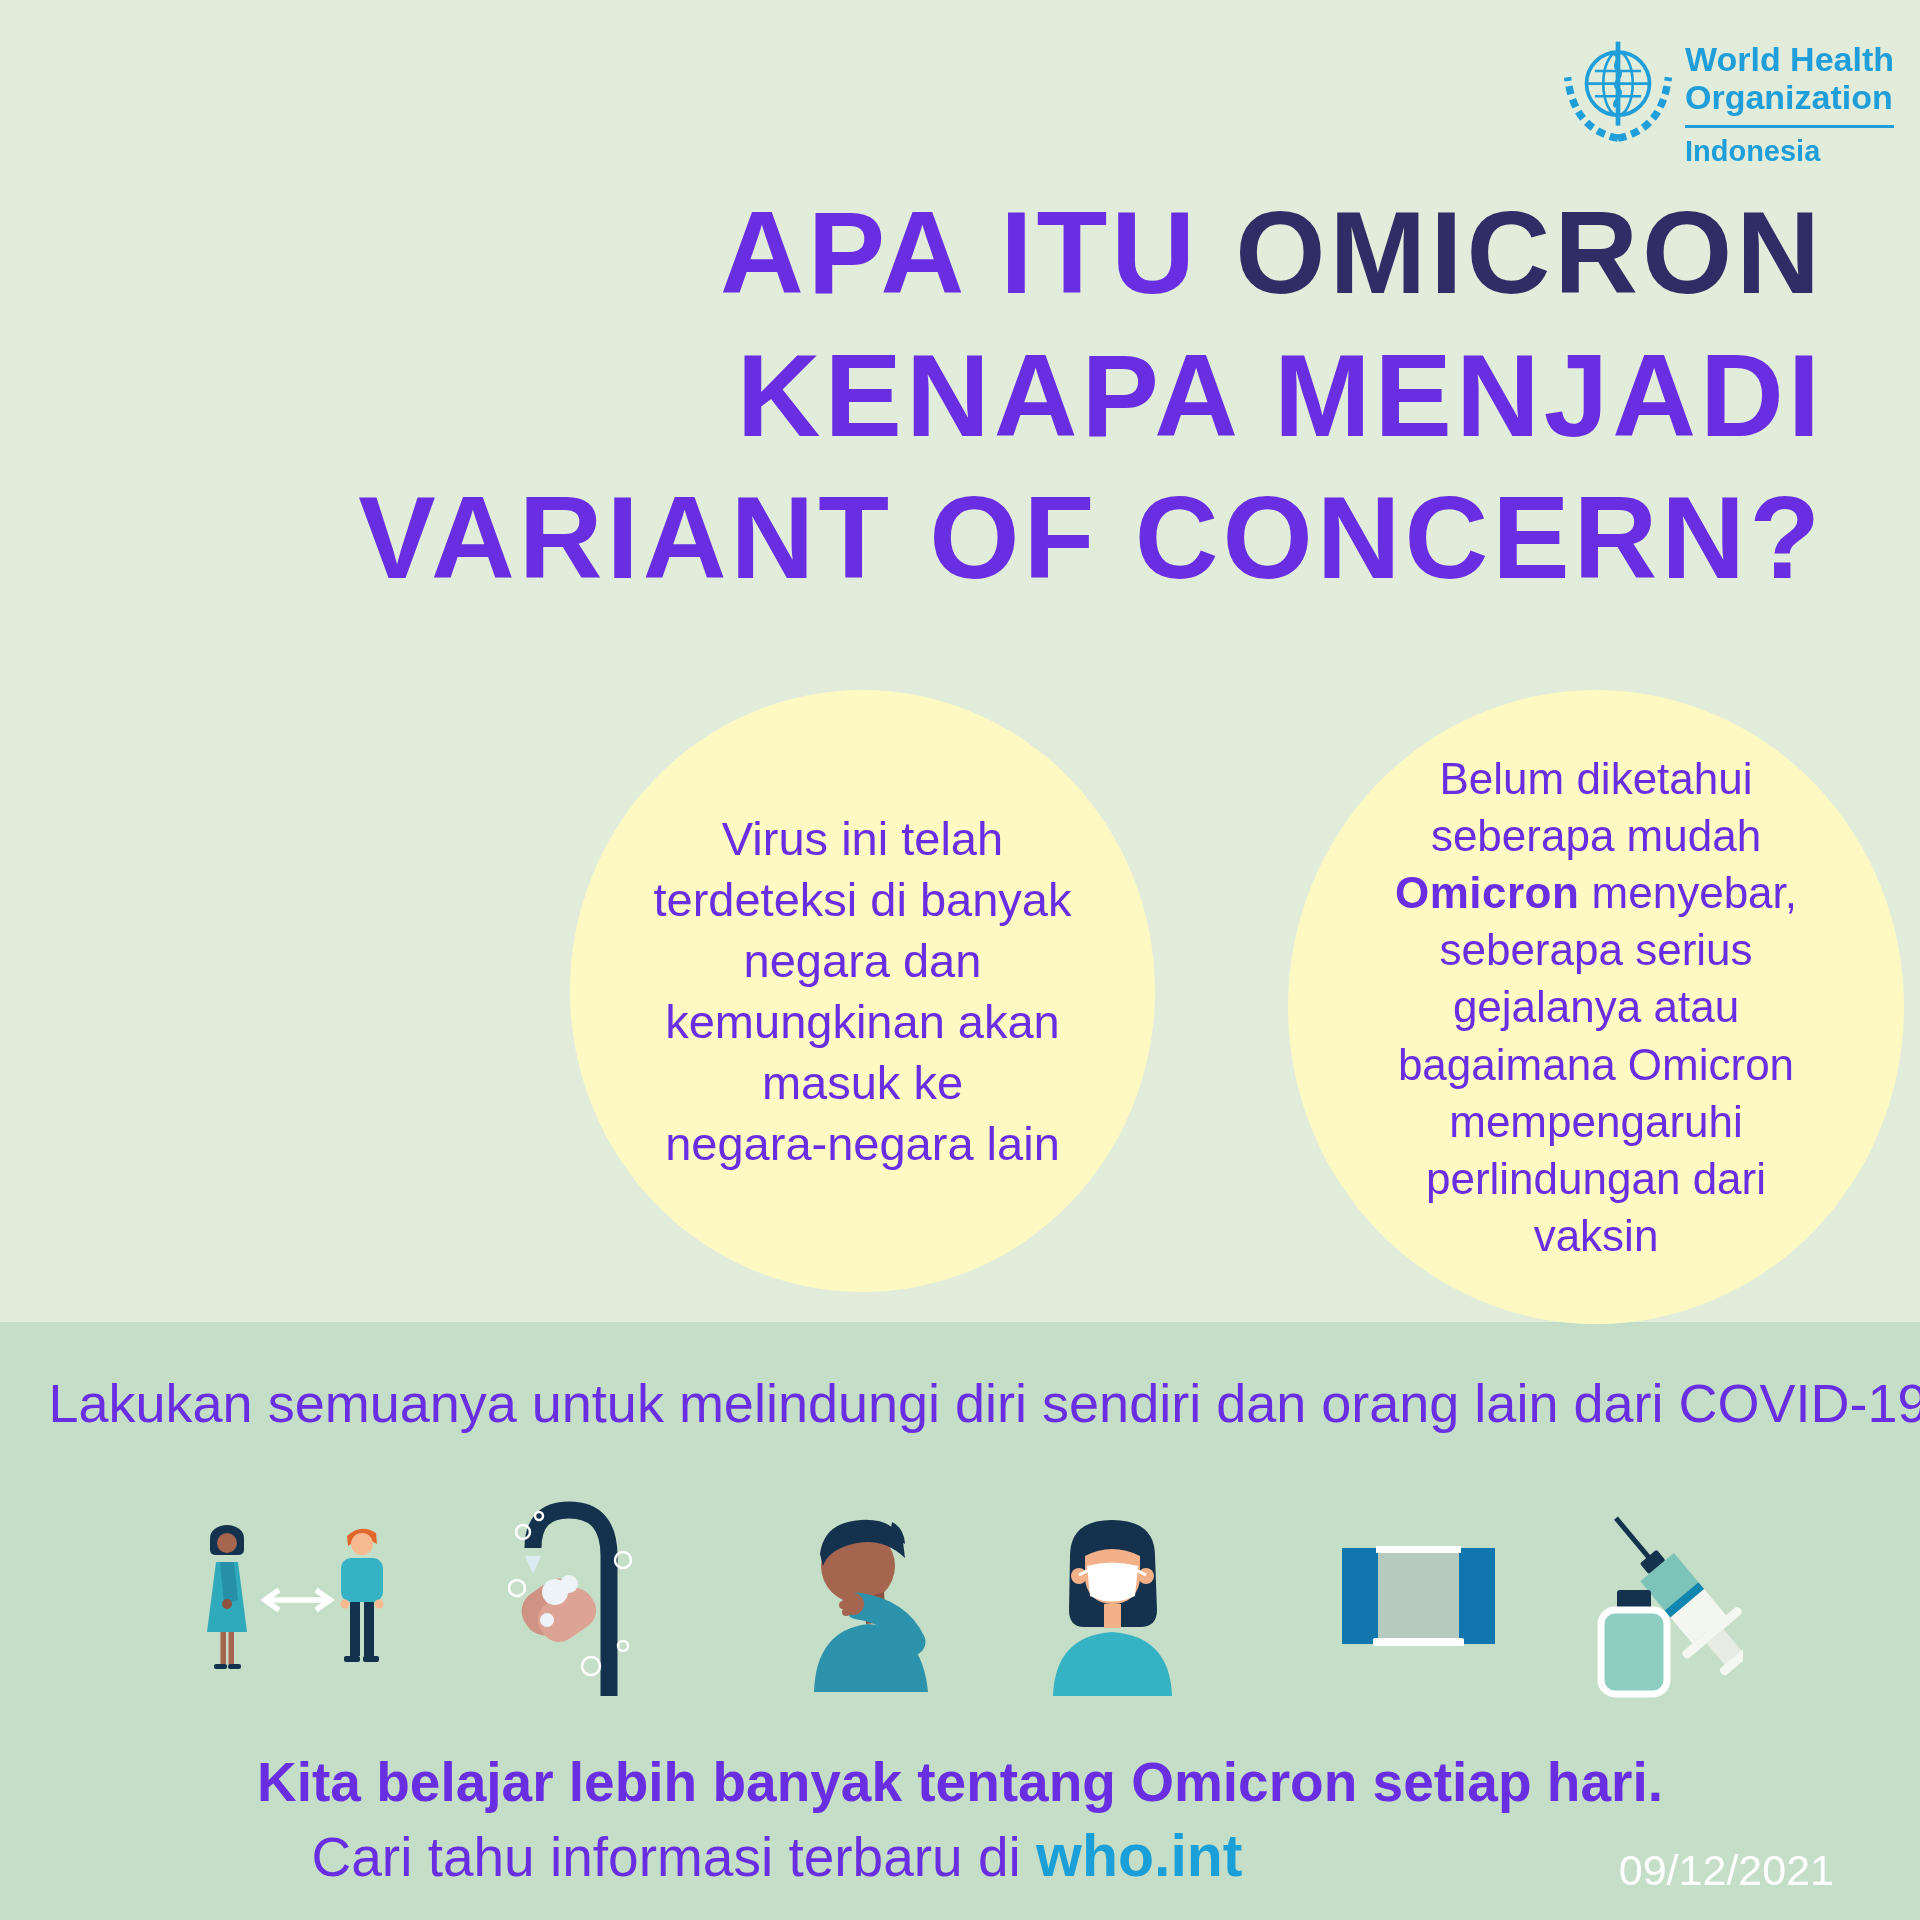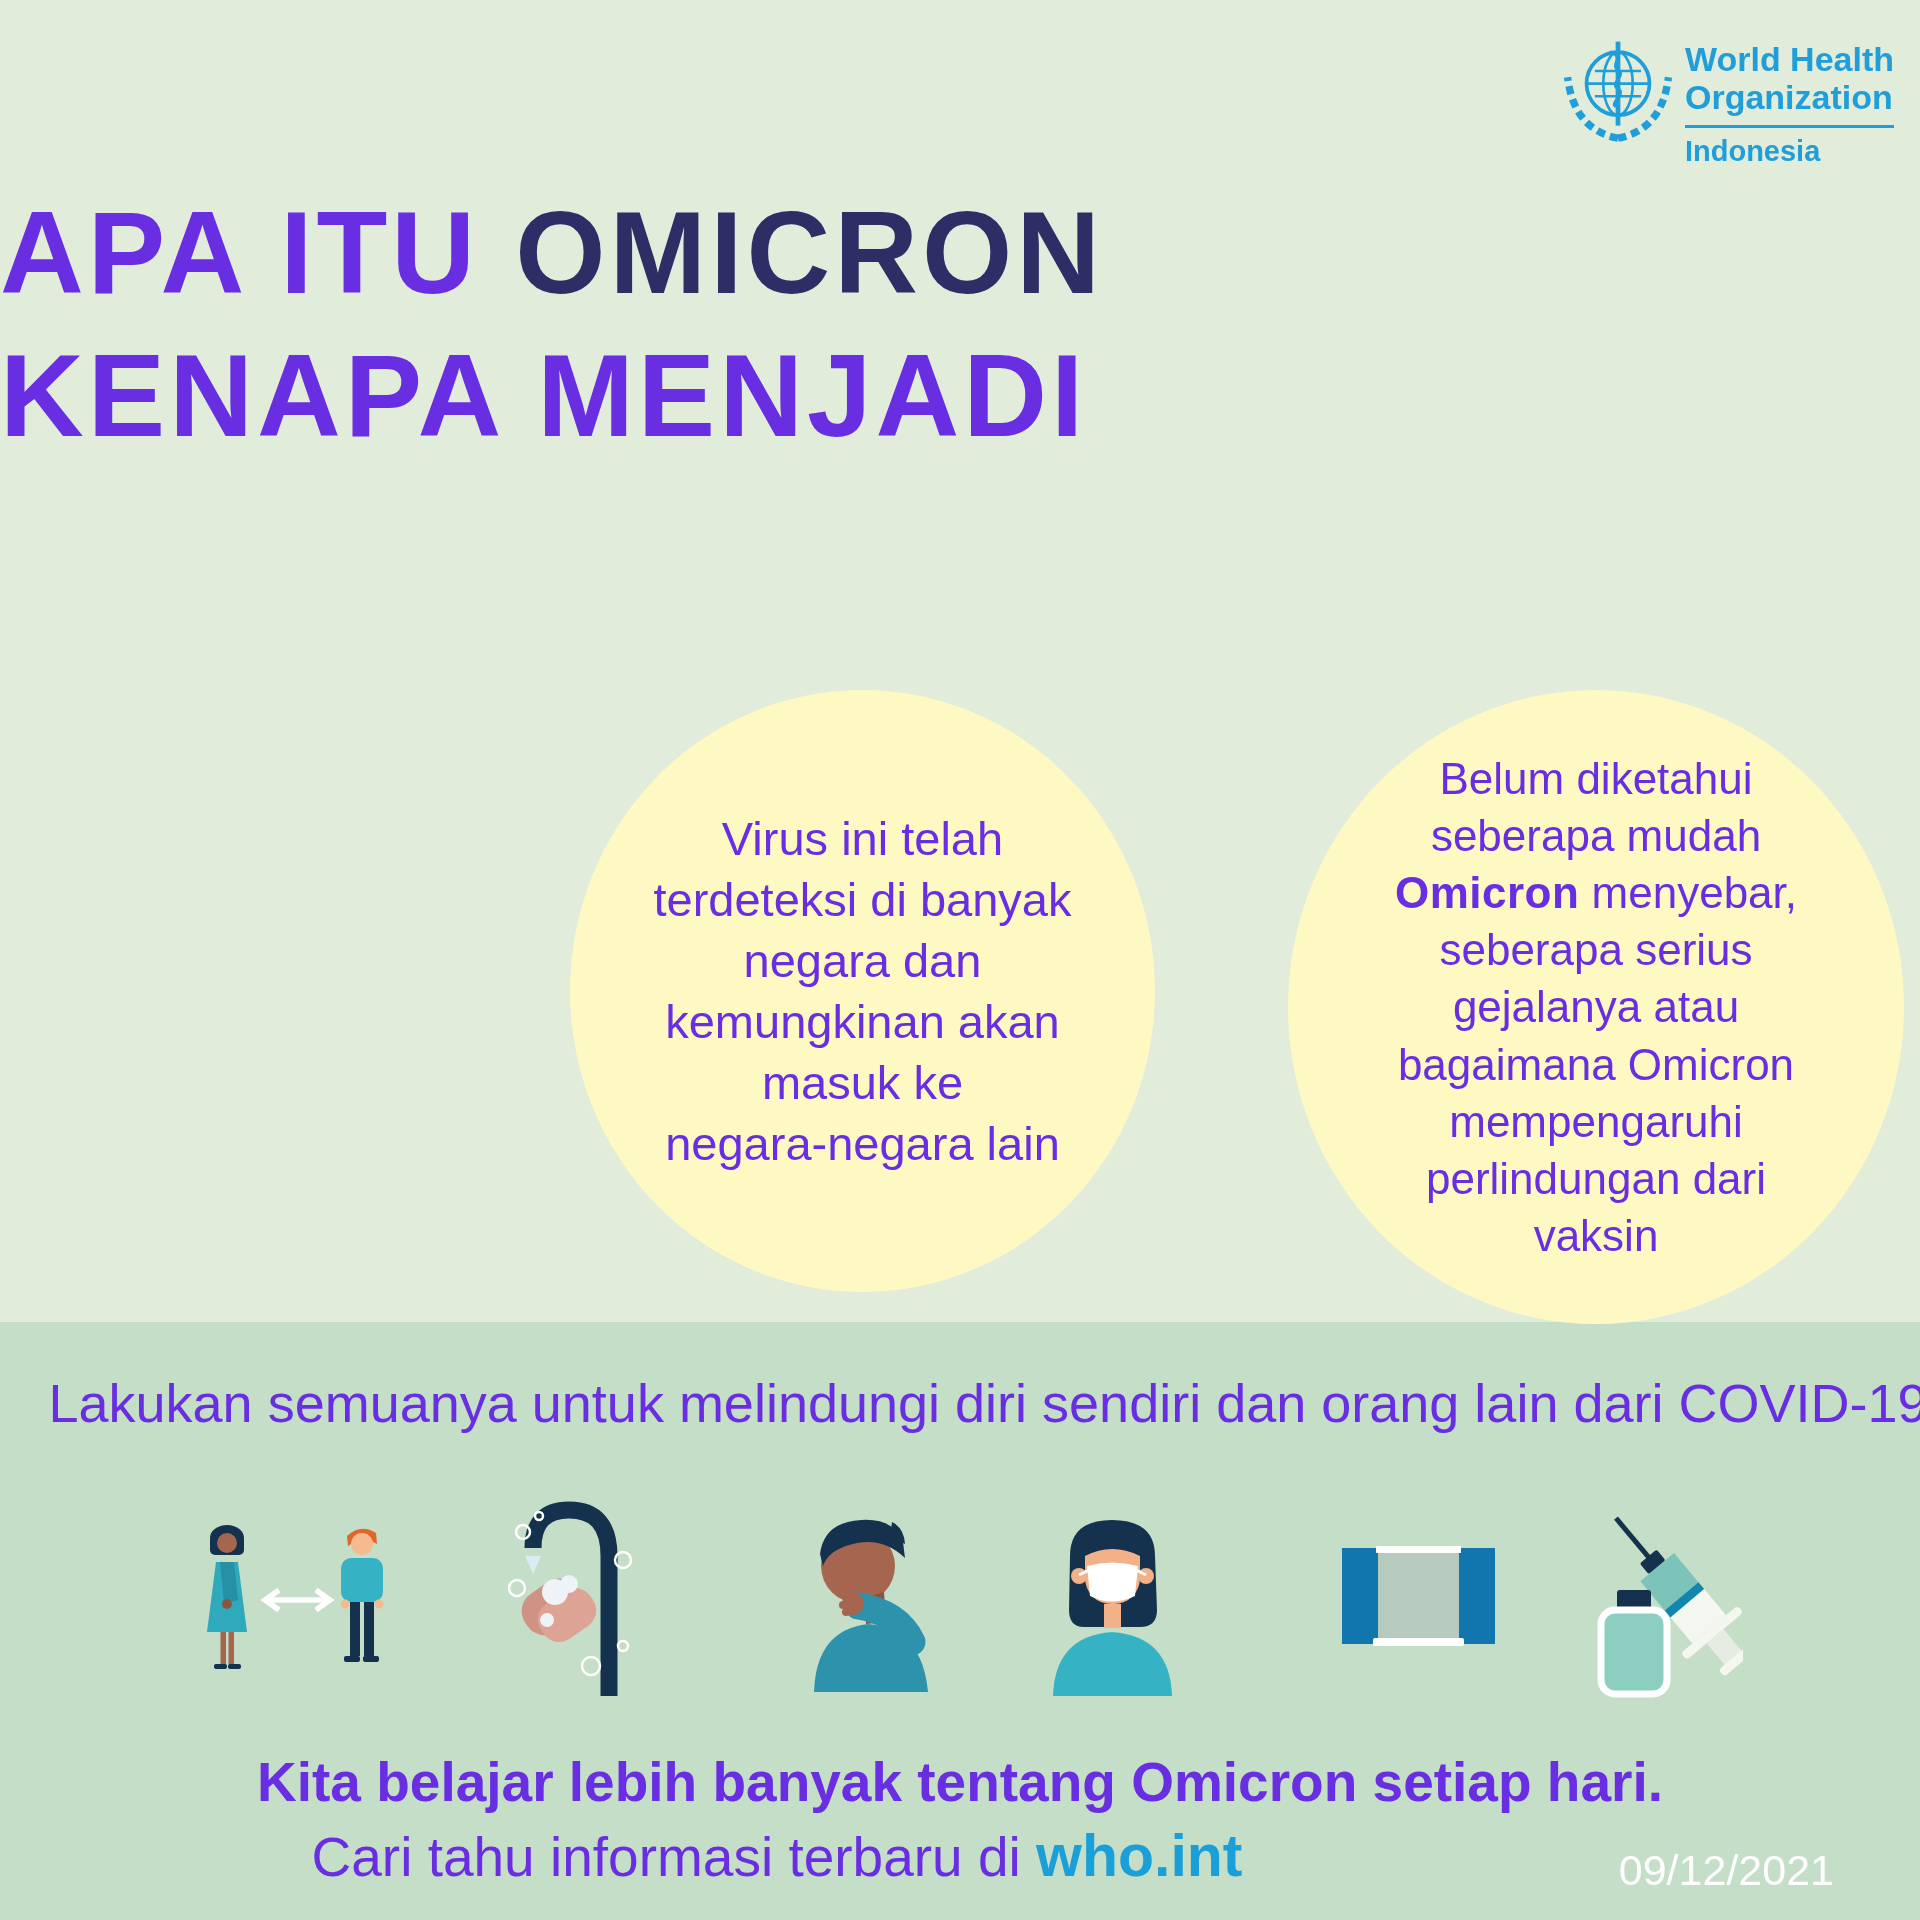--- a/index.html
+++ b/index.html
@@ -9,21 +9,21 @@
   }
   .band{position:absolute;left:0;top:1322px;width:1920px;height:598px;background:#c5dec7;}
   
   .logo{position:absolute;top:26px;right:26px;display:flex;gap:4px;align-items:flex-start;}
   .logo-emblem{width:126px;height:132px;}
   .logo-text{padding-top:14px;}
   .logo-line{font-size:34px;font-weight:bold;color:#1f9ed9;line-height:1.12;}
   .logo-rule{height:3px;background:#1f9ed9;margin:9px 0 7px 0;}
   .logo-region{font-size:29px;font-weight:bold;color:#1f9ed9;}
   
-  .title{position:absolute;top:182px;left:0;width:1824px;text-align:left;
+  .title{position:absolute;top:182px;left:0;width:1824px;text-align:right;
     font-size:116px;font-weight:bold;letter-spacing:4px;line-height:1.23;color:#6a2ee2;white-space:nowrap;}
   .title .navy{color:#2f2d66;}
   
   .circle{position:absolute;border-radius:50%;background:#fef9c3;color:#6a2ee2;
     display:flex;flex-direction:column;justify-content:center;align-items:center;text-align:center;}
   .c1{left:48px;top:698px;width:515px;height:502px;font-size:46px;}
   .c2{left:570px;top:690px;width:585px;height:602px;font-size:47px;}
   .c3{left:1288px;top:690px;width:616px;height:634px;font-size:44px;}
   .cline{line-height:1.3;white-space:nowrap;}
   .bold-omicron{font-weight:bold;letter-spacing:.5px;}
@@ -59,20 +59,21 @@
       <div class="logo-line">World Health</div>
       <div class="logo-line">Organization</div>
       <div class="logo-rule"></div>
       <div class="logo-region">Indonesia</div>
     </div>
   </div>
 
   <div class="title">
     <div><span>APA ITU </span><span class="navy">OMICRON</span></div>
     <div>KENAPA MENJADI</div>
+    <div>VARIANT OF CONCERN?</div>
   </div>
 
   <div class="circle c2">
       <div class="cline"><span>Virus ini telah</span></div>
       <div class="cline"><span>terdeteksi di banyak</span></div>
       <div class="cline"><span>negara dan</span></div>
       <div class="cline"><span>kemungkinan akan</span></div>
       <div class="cline"><span>masuk ke</span></div>
       <div class="cline"><span>negara-negara lain</span></div>
     </div>

